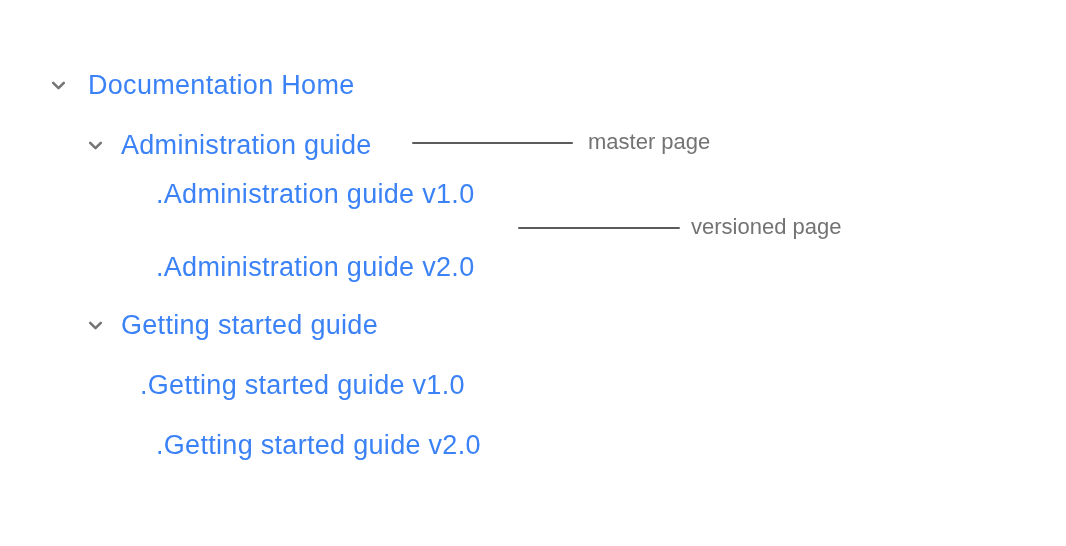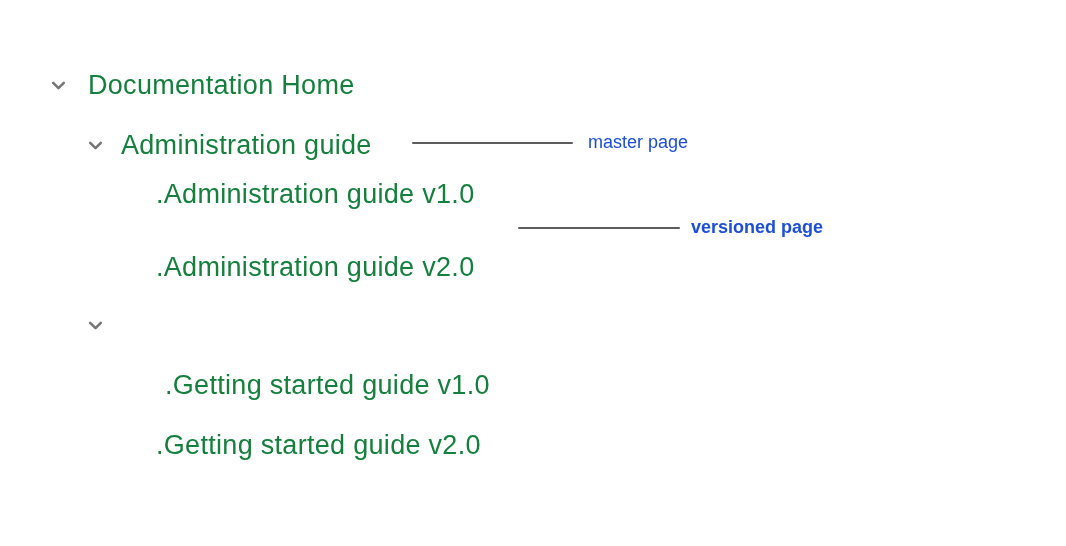--- a/index.html
+++ b/index.html
@@ -26,54 +26,54 @@
     transform: translateY(-50%);
     width: 20px; height: 20px;
     display: flex;
     align-items: center;
     justify-content: center;
     cursor: pointer;
   }
   .lvl0 .chev { left: -40px; }
   .lvl1 .chev { left: -36px; }
   .page-link {
-    color: #15803d;
+    color: #3b82f6;
     font-size: 27px;
     letter-spacing: 0.3px;
     text-decoration: none;
     white-space: nowrap;
     cursor: pointer;
   }
   
   .row-0 { top: 67px;  left: 88px;  }
   .row-1 { top: 127px; left: 121px; text-align: right; }
   .row-2 { top: 176px; left: 156px; text-align: right; }
   .row-3 { top: 247px; left: 156px; align-items: flex-end; }
   .row-4 { top: 307px; left: 121px; }
-  .row-5 { top: 367px; left: 165px; }
+  .row-5 { top: 367px; left: 140px; }
   .row-6 { top: 427px; left: 156px; text-align: right; }
 
   .connector {
     position: absolute;
     height: 2px;
     background: #5c5c5c;
     border-radius: 1px;
   }
   .conn-master    { left: 412px; top: 142px; width: 161px; }
   .conn-versioned { left: 518px; top: 227px; width: 162px; }
 
   .annotation-label {
     position: absolute;
-    color: #1d4ed8;
-    font-size: 18px;
+    color: #737373;
+    font-size: 22px;
     white-space: nowrap;
     line-height: 28px;
   }
   .label-master    { left: 588px; top: 128px; }
-  .label-versioned { left: 691px; top: 213px; font-weight: bold; }
+  .label-versioned { left: 691px; top: 213px; }
 </style>
 </head>
 <body>
 
 <div class="canvas">
 
   <div>
 
     <div class="tree-row row-0 lvl0">
       <span class="chev">
@@ -100,20 +100,21 @@
     <div class="tree-row row-3">
       <a class="page-link">.Administration guide v2.0</a>
     </div>
 
     <div class="tree-row row-4 lvl1">
       <span class="chev">
         <svg width="17" height="17" viewBox="0 0 16 16" fill="none">
           <path d="M3 5.5 L8 10.5 L13 5.5" stroke="#757575" stroke-width="2.4" stroke-linecap="round" stroke-linejoin="round"></path>
         </svg>
       </span>
+      <a class="page-link">Getting started guide</a>
     </div>
 
     <div class="tree-row row-5">
       <a class="page-link">.Getting started guide v1.0</a>
     </div>
 
     <div class="tree-row row-6">
       <a class="page-link">.Getting started guide v2.0</a>
     </div>
 

